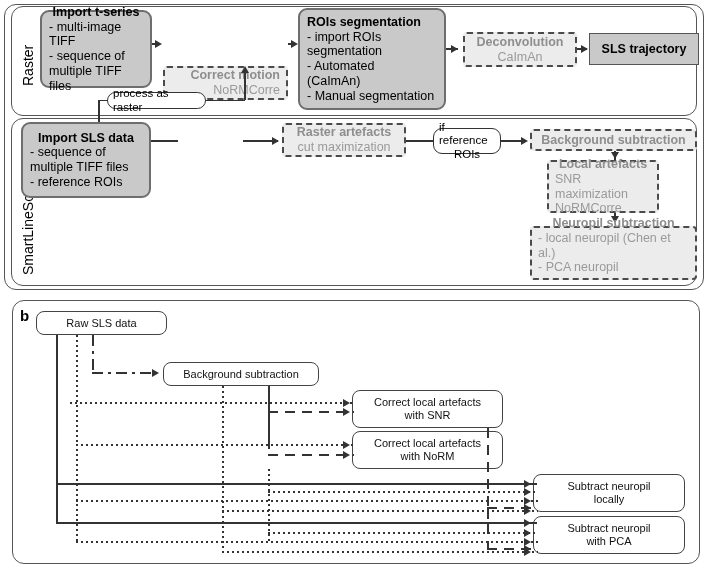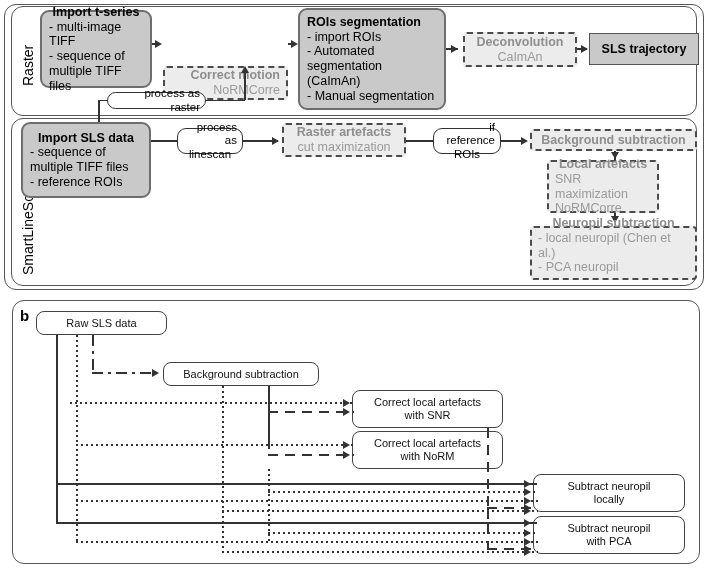--- a/index.html
+++ b/index.html
@@ -78,21 +78,21 @@
   .box.dashed .ttl{color:#8e8e8e;}
   
   .box.capsule{
     background:#fff;
     border:1.6px solid #333;
     border-radius:9px;
     color:#000;
     font-size:11.5px;
     padding:1px 5px;
     align-items:center;
-    text-align:right;
+    text-align:left;
   }
   
   .box.plain{
     background:#fff;
     border:1.6px solid #444;
     border-radius:8px;
     color:#111;
     font-size:11px;
     padding:7px 6px;
     align-items:center;
@@ -180,22 +180,22 @@
     <div class="ttl ctr">Correct motion</div>
     <div class="ctr">NoRMCorre</div>
   </div>
 
   <div class="ln hl" style="left:288px;top:43px;width:8px;"></div>
   <div class="arw" style="left:291px;top:39.5px;"></div>
 
   <div class="box grey" style="left:298px;top:8px;width:148px;height:102px;">
     <div class="ttl lft">ROIs segmentation</div>
     <div class="lft">- import ROIs</div>
+    <div class="lft">segmentation</div>
     <div class="lft">- Automated</div>
-    <div class="lft">segmentation</div>
     <div class="lft">(CaImAn)</div>
     <div class="lft">- Manual segmentation</div>
   </div>
 
   <div class="ln hl" style="left:446px;top:48px;width:12px;"></div>
   <div class="arw" style="left:451px;top:44.5px;"></div>
 
   <div class="box dashed" style="left:463px;top:32px;width:114px;height:35px;align-items:center;">
     <div class="ttl ctr">Deconvolution</div>
     <div class="ctr">CaImAn</div>
@@ -221,24 +221,20 @@
 
   <div class="box grey" style="left:21px;top:122px;width:130px;height:76px;">
     <div class="ttl ctr">Import SLS data</div>
     <div class="lft">- sequence of</div>
     <div class="lft">multiple TIFF files</div>
     <div class="lft">- reference ROIs</div>
   </div>
 
   <div class="ln hl" style="left:151px;top:140px;width:27px;"></div>
 
-  <div class="box capsule" style="left:177px;top:128px;width:66px;height:26px;justify-content:center;">
-    <div>process as</div>
-    <div>linescan</div>
-  </div>
 
   <div class="ln hl" style="left:243px;top:140px;width:35px;"></div>
   <div class="arw" style="left:272px;top:136.5px;"></div>
 
   <div class="box dashed" style="left:282px;top:123px;width:124px;height:34px;align-items:center;">
     <div class="ttl ctr">Raster artefacts</div>
     <div class="ctr">cut maximization</div>
   </div>
 
   <div class="ln hl" style="left:406px;top:140px;width:28px;"></div>

